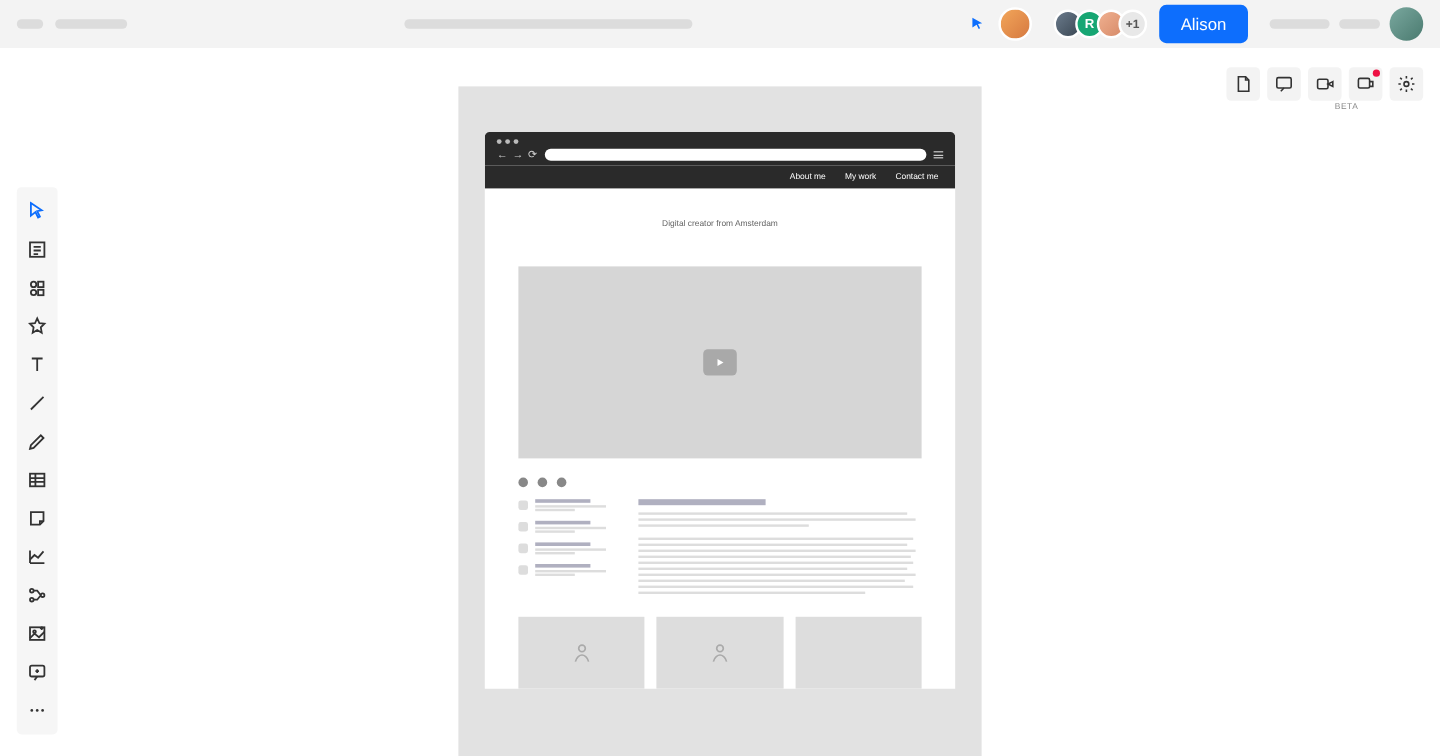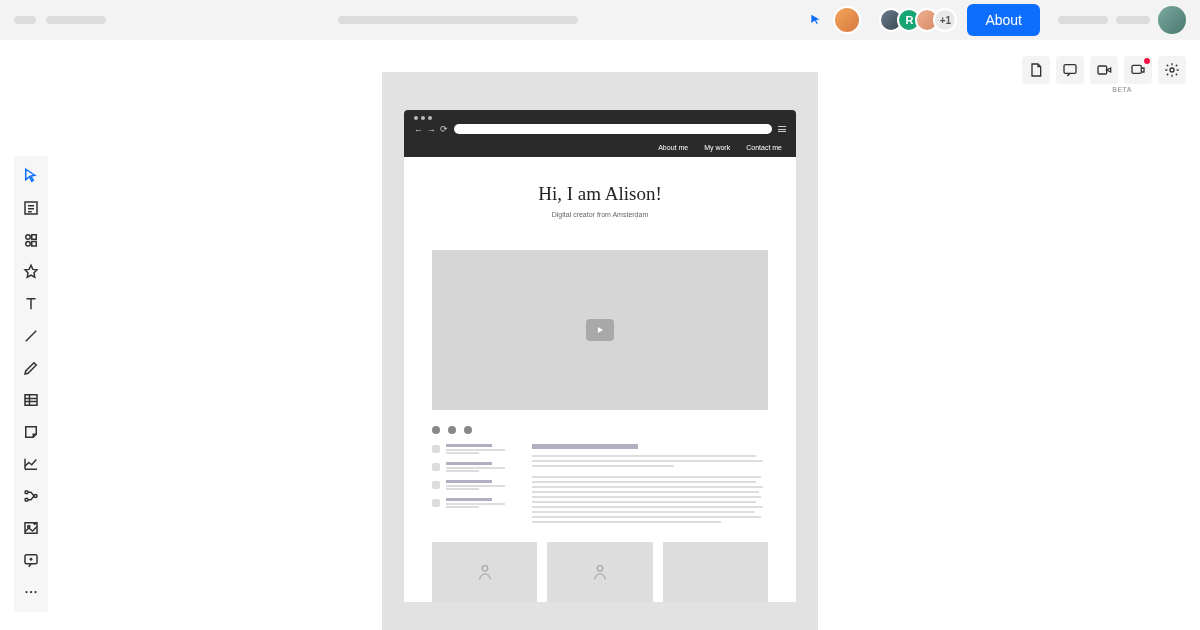--- a/index.html
+++ b/index.html
@@ -96,21 +96,21 @@
     <div class="avatar-stack">
       <div class="avatar a2"></div>
       <div class="avatar a3">
           <span>R</span>
         </div>
       <div class="avatar a4"></div>
       <div class="avatar more">
           <span>+1</span>
         </div>
     </div>
-    <button class="share-btn">About</button>
+    <button class="share-btn">Alison</button>
     <div class="tb-far">
       <div class="ph-pill" style="width:50px"></div>
       <div class="ph-pill" style="width:34px"></div>
       <div class="user-av"></div>
     </div>
   </div>
 </div>
 
 <div class="right-actions">
   <div class="ra-btn">
@@ -266,21 +266,20 @@
               <span></span>
             </div>
         </div>
       </div>
       <div class="site-nav">
         <span>About me</span>
         <span>My work</span>
         <span>Contact me</span>
       </div>
       <div class="hero">
-        <div class="hero-title">Hi, I am Alison!</div>
         <div class="hero-sub">Digital creator from Amsterdam</div>
       </div>
       <div class="video-ph">
         <div class="play-btn">
           <svg width="10" height="10" viewBox="0 0 24 24">
               <path d="M7 5v14l12-7z"></path>
             </svg>
         </div>
       </div>
       <div class="socials">

